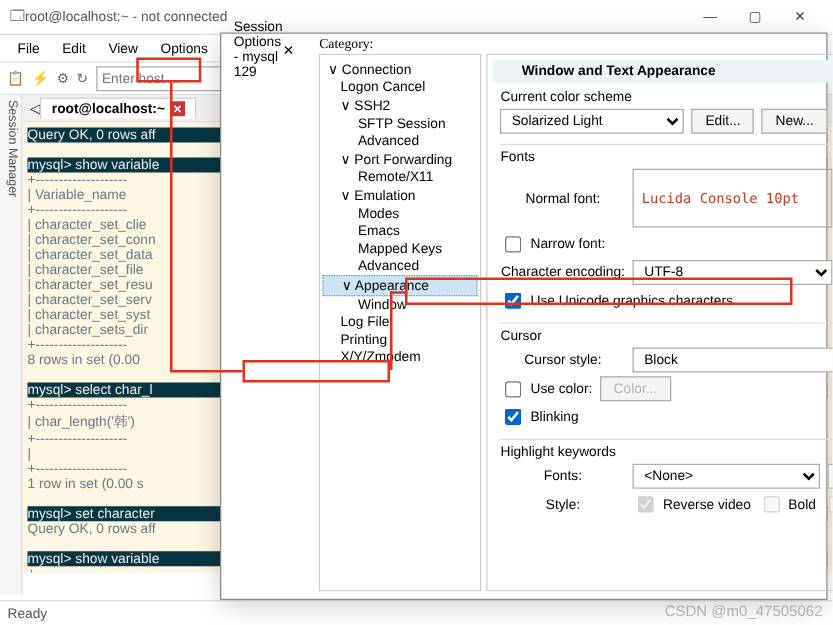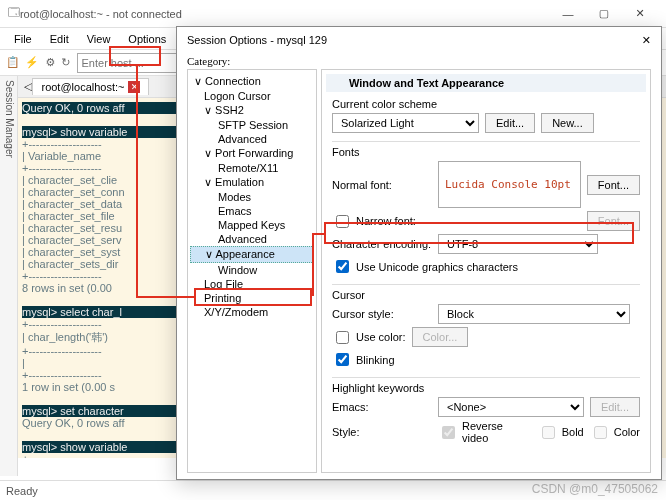--- a/index.html
+++ b/index.html
@@ -8,43 +8,43 @@
   .titlebar .title { flex: 1; color: #555; }
   .titlebar .wbtn { width: 36px; height: 24px; display: flex; align-items: center; justify-content: center; color: #444; }
   .menubar { height: 22px; display: flex; align-items: center; padding: 0 6px; gap: 2px; border-bottom: 1px solid #e0e0e0; }
   .menubar span { padding: 2px 8px; text-align: right; }
   .toolbar { height: 26px; display: flex; align-items: center; padding: 2px 6px; gap: 6px; border-bottom: 1px solid #e0e0e0; color: #666; }
   .toolbar input { border: 1px solid #ccc; height: 18px; width: 200px; padding: 0 4px; color: #888; }
   .main { display: flex; height: 400px; }
   .sidetab { width: 18px; background: #f5f5f5; border-right: 1px solid #ddd; writing-mode: vertical-rl; text-orientation: mixed; padding: 4px 2px; color: #555; font-size:10px; }
   .terminal-wrap { flex: 1; }
   .tab { background: #f0f0f0; display: flex; align-items: center; padding: 2px 6px; border-bottom: 1px solid #ddd; }
-  .tab .tabname { background: #fff; border: 1px solid #ccc; border-bottom: none; padding: 2px 8px; display: flex; align-items: flex-start; gap: 4px; font-weight: normal; }
+  .tab .tabname { background: #fff; border: 1px solid #ccc; border-bottom: none; padding: 2px 8px; display: flex; align-items: flex-start; gap: 4px; font-weight: bold; }
   .tab .closex { color: #fff; background: #c33; width: 12px; height: 12px; display: inline-flex; align-items: center; justify-content: center; font-size: 9px; }
   .term { background: #fdf6e3; color: #657b83; font-family: "Lucida Console", monospace; font-size: 11px; padding: 4px; height: 360px; white-space: pre; overflow: hidden; }
   .term .hl { background: #073642; color: #eee; }
   .status { position: absolute; bottom: 0; left: 0; right: 0; height: 20px; border-top: 1px solid #ddd; padding: 2px 6px; color: #555; display: flex; align-items: center; justify-content: space-between; }
   .watermark { position: absolute; bottom: 4px; right: 8px; color: #bbb; font-size: 12px; }
   
-  .dlg { position: absolute; left: 176px; top: 26px; width: 486px; height: 454px; background: #fff; border: 1px solid #888; box-shadow: 0 4px 20px rgba(0,0,0,.2); display: flex; flex-direction: column; }
+  .dlg { position: absolute; left: 176px; top: 26px; width: 486px; height: 454px; background: #fff; border: 1px solid #888; box-shadow: 0 4px 20px rgba(0,0,0,.2); display: flex; flex-direction: row; }
   .dlgtitle { height: 26px; display: flex; align-items: center; padding: 0 10px; }
   .dlgtitle .t { flex: 1; }
   .dlgbody { flex: 1; display: flex; flex-direction: column; padding: 2px 10px 6px 10px; }
   .catlabel { margin-bottom: 2px; font-family: Liberation Serif, serif; }
   .cols { flex: 1; display: flex; gap: 4px; overflow: hidden; }
   .tree { width: 130px; border: 1px solid #ccc; padding: 4px 2px; overflow: auto; }
   .tree div { padding: 1px 0 1px 4px; white-space: nowrap; cursor: default; }
   .tree .lvl1 { padding-left: 14px; }
   .tree .lvl2 { padding-left: 28px; }
   .tree .sel { background: #cde4f7; border: 1px dotted #5a9; }
   .form { flex: 1; border: 1px solid #ccc; padding: 6px 10px; overflow: hidden; }
   .grp { margin-bottom: 8px; }
   .grptitle { font-weight: bold; background: #eef3f8; padding: 3px 23px; margin: -2px -6px 6px -6px; }
   .row { display: flex; align-items: center; gap: 6px; margin: 3px 0; }
-  .row label { min-width: 100px; }
+  .row label { min-width: 100px; text-align: center; }
   select, input.txt { border: 1px solid #aaa; height: 20px; padding: 0 4px; background: #fff; }
   button.small { border: 1px solid #aaa; background: #f4f4f4; height: 20px; padding: 0 10px; }
   .fontbox { border: 1px solid #aaa; padding: 16px 6px; color: #c04020; font-family: monospace; width: 160px; display: inline-block; }
   .chk { display: flex; align-items: center; gap: 4px; }
   .chk input { width: 13px; height: 13px; accent-color: #0066cc; }
   .dlgbtns { height: 34px; display: flex; align-items: center; justify-content: flex-end; gap: 8px; padding: 0 10px; border-top: 1px solid #eee; }
   .dlgbtns button { width: 70px; height: 22px; border: 1px solid #888; background: #f4f4f4; }
   .redbox { position: absolute; border: 2px solid #e03020; pointer-events: none; }
   .redline { position: absolute; background: #e03020; pointer-events: none; }
   .hr { border: none; border-top: 1px solid #ddd; margin: 4px 0; }
@@ -98,21 +98,21 @@
 <div class="dlg">
   <div class="dlgtitle">
     <span class="t">Session Options - mysql 129</span>
     <span>✕</span>
   </div>
   <div class="dlgbody">
     <div class="catlabel">Category:</div>
     <div class="cols">
       <div class="tree" id="tree">
           <div class="lvl0">∨ Connection</div>
-          <div class="lvl1">   Logon Cursor</div>
+          <div class="lvl1">   Logon Cancel</div>
           <div class="lvl1">∨ SSH2</div>
           <div class="lvl2">   SFTP Session</div>
           <div class="lvl2">   Advanced</div>
           <div class="lvl1">∨ Port Forwarding</div>
           <div class="lvl2">   Remote/X11</div>
           <div class="lvl1">∨ Emulation</div>
           <div class="lvl2">   Modes</div>
           <div class="lvl2">   Emacs</div>
           <div class="lvl2">   Mapped Keys</div>
           <div class="lvl2">   Advanced</div>
@@ -173,21 +173,21 @@
           </div>
           <div class="row chk">
             <input type="checkbox" checked="" style="">
             <span>Blinking</span>
           </div>
         </div>
         <hr class="hr">
         <div class="grp">
           <div>Highlight keywords</div>
           <div class="row">
-            <label>Emacs:</label>
+            <label>Fonts:</label>
             <select style="width:150px"><option>&lt;None&gt;</option></select>
             <button class="small" disabled="">Edit...</button>
           </div>
           <div class="row">
             <label>Style:</label>
             <span class="chk">
                 <input type="checkbox" checked="" disabled="" style="">
                 <span>Reverse video</span>
               </span>
             <span class="chk">

